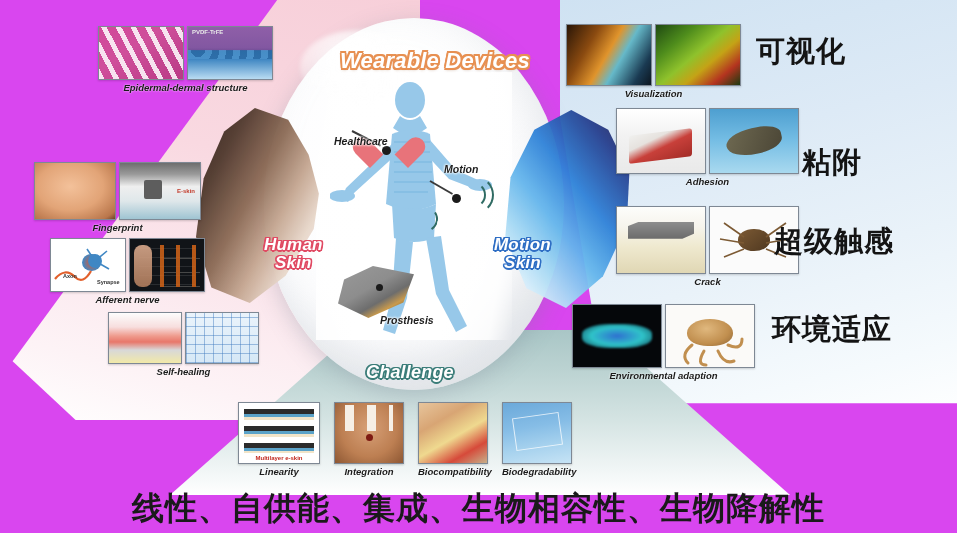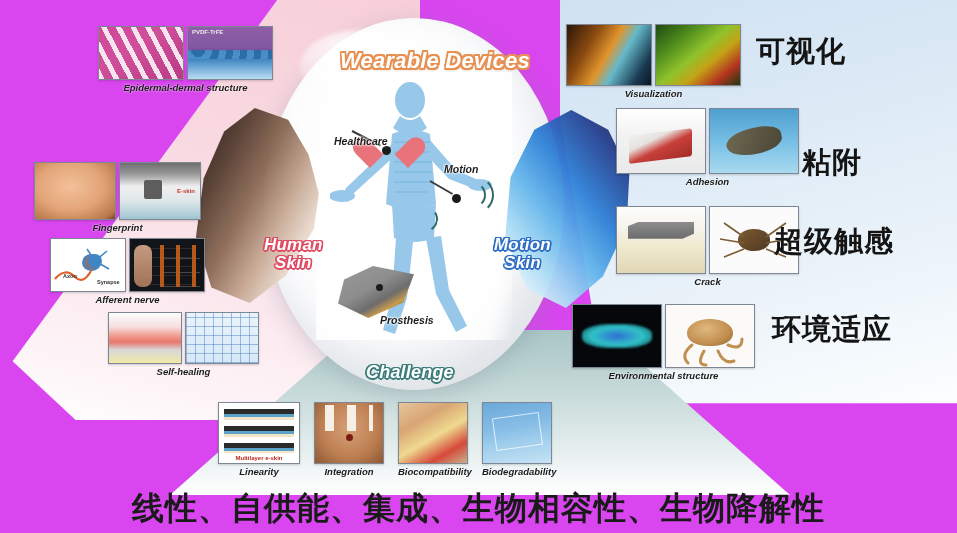--- a/index.html
+++ b/index.html
@@ -350,28 +350,28 @@
         </div>
       <div class="thumb" style="width:90px;height:64px;">
           <div class="fill octopus"></div>
         <svg width="90" height="64" style="position:absolute;inset:0;">
           <g stroke="#c18f4f" stroke-width="3" fill="none" stroke-linecap="round">
             <path d="M26 40 q-12 10 -4 18 M38 46 q-8 14 2 14 M52 46 q6 14 16 10 M62 40 q14 6 14 -6"></path>
           </g>
         </svg>
       </div>
     </div>
-    <div class="cap">Environmental structure</div>
+    <div class="cap">Environmental adaption</div>
   </div>
   <div class="cn cn-side" style="left:772px;top:310px;">环境适应</div>
 
   <div class="group" style="left:218px;top:402px;">
     <div style="display:flex;gap:14px;align-items:flex-start;">
 
-      <div style="width:82px;">
+      <div style="width:82px;margin-left:20px;">
         <div class="thumb" style="width:82px;height:62px;">
             <div class="fill multilayer"></div>
           <div style="position:absolute;left:0;right:0;bottom:2px;text-align:center;font-size:6px;color:#c2291f;font-weight:bold;">Multilayer e-skin</div>
         </div>
         <div class="cap">Linearity</div>
       </div>
 
 
       <div style="width:70px;">
         <div class="thumb" style="width:70px;height:62px;">

